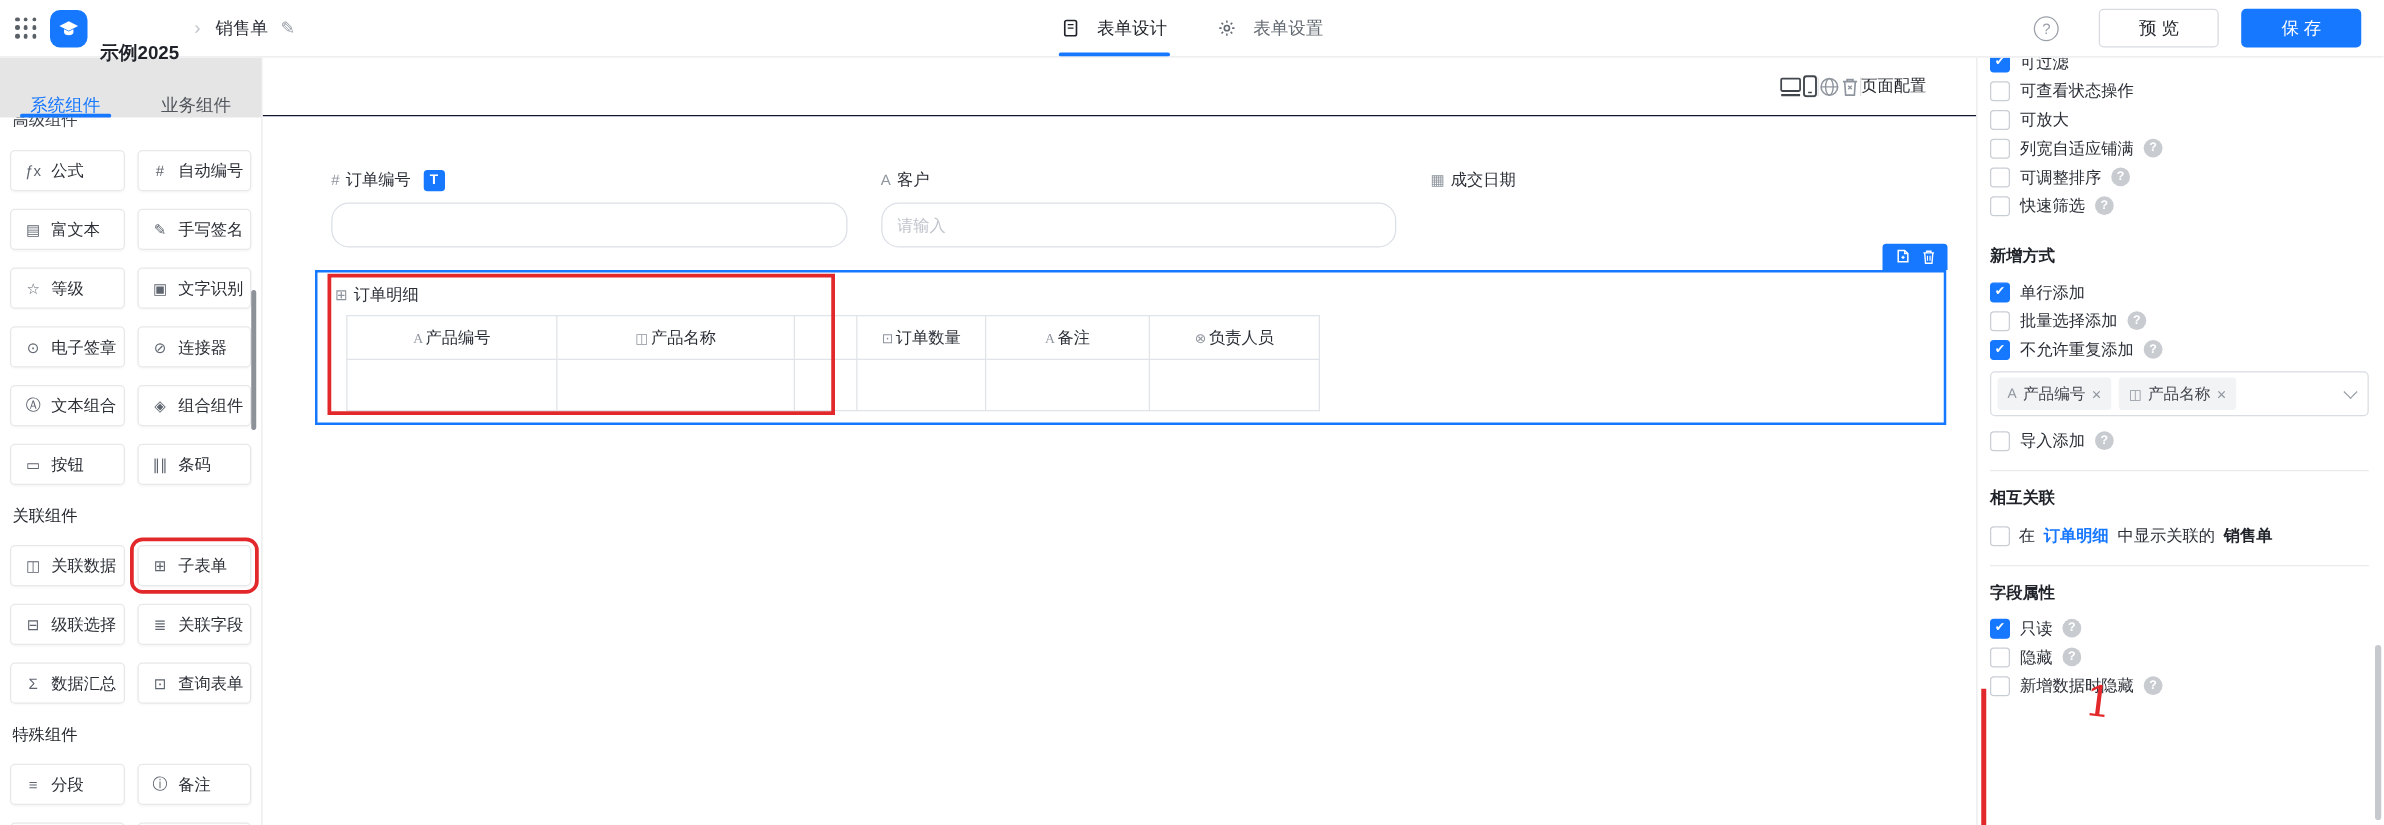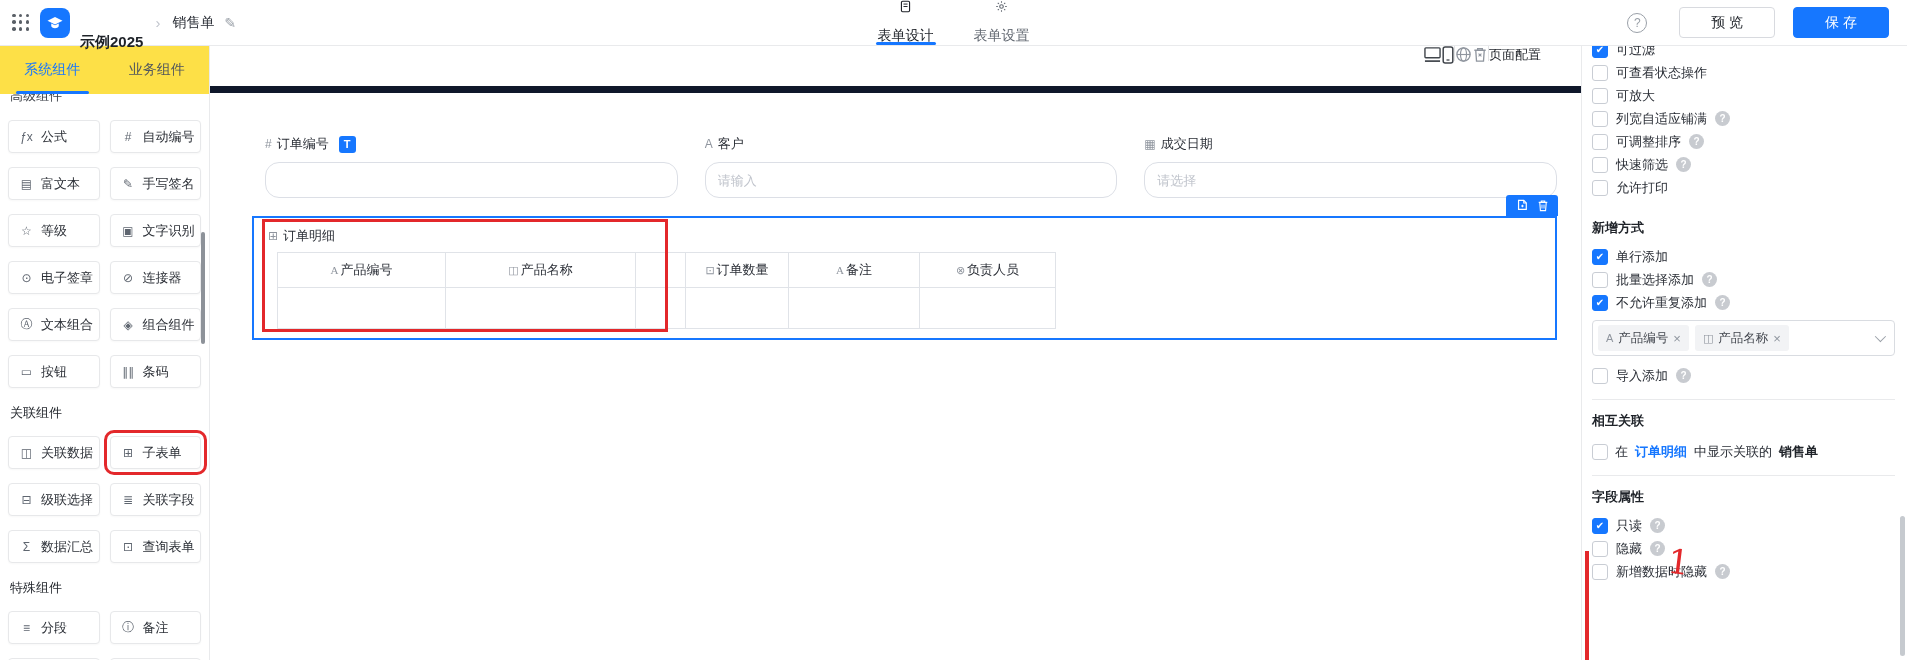--- a/index.html
+++ b/index.html
@@ -11,51 +11,51 @@
   .topbar { height:46px; flex:0 0 46px; display:flex; align-items:center; justify-content:space-between; border-bottom:1px solid #e9eaec; position:relative; background:#fff; z-index:30; }
   .tb-left { display:flex; align-items:center; gap:10px; padding-left:12px; }
   .grid-icon { width:18px; height:18px; display:grid; grid-template-columns:repeat(3,1fr); gap:2.5px; cursor:pointer; }
   .grid-icon i { width:3.5px; height:3.5px; background:#5a6067; border-radius:50%; }
   .logo { width:30px; height:30px; border-radius:8px; background:#1677ff; display:flex; align-items:center; justify-content:center; }
   .app-name { font-size:15px; font-weight:bold; color:#1f2329;margin-top:40px; }
   .crumb-sep { color:#c0c4cc; font-size:15px; margin:0 2px; }
   .form-name { font-size:14px; color:#2a2e36; }
   .pencil { color:#9aa0a8; font-size:14px; cursor:pointer; }
   .tb-tabs { position:absolute; left:50%; top:0; transform:translateX(-50%); height:100%; display:flex; gap:40px; }
-  .tb-tab { position:relative; display:flex; align-items:center; gap:14px; height:100%; cursor:pointer; font-size:14px; color:#646a73;flex-direction:column; }
+  .tb-tab { position:relative; display:flex; align-items:center; gap:14px; height:100%; cursor:pointer; font-size:14px; color:#646a73; }
   .tb-tab.active { color:#1f2329; }
   .tb-tab.active .underline { position:absolute; left:-2px; right:-2px; bottom:0; height:3px; background:#1677ff; border-radius:2px; }
   .tb-right { display:flex; align-items:center; gap:18px; padding-right:18px; }
   .help-circle { width:20px; height:20px; border:1.5px solid #9aa0a8; color:#9aa0a8; border-radius:50%; font-size:12px; display:flex; align-items:center; justify-content:center; cursor:pointer; margin-right:14px; }
   .btn { height:31px; padding:0 31px; border-radius:4px; font-size:14px; display:flex; align-items:center; cursor:pointer; }
   .btn-plain { border:1px solid #d8dadf; background:#fff; color:#1f2329; }
   .btn-primary { background:#1677ff; color:#fff; border:1px solid #1677ff; }
 
   
   .main { flex:1; display:flex; min-height:0; }
 
   
   .sidebar { width:210px; flex:0 0 210px; border-right:1px solid #e9eaec; position:relative; background:#fff; }
-  .side-tabs { height:48px; background:#fde047; display:flex; }
+  .side-tabs { height:48px; background:#e5e5e5; display:flex;align-items:flex-end; }
   .side-tab { flex:1; display:flex; align-items:center; justify-content:center; font-size:14px; color:#51565d; cursor:pointer; position:relative; }
   .side-tab.active { color:#1677ff; }
   .side-tab.active .underline { position:absolute; bottom:0; left:15%; width:70%; height:3px; background:#1677ff; border-radius:2px; }
   .side-content { height:566px; overflow:hidden; padding:0 8px; }
   .clip-label { height:14px; overflow:hidden; margin:0 0 12px 2px; }
   .clip-label span { display:block; margin-top:-7px; font-size:13px; color:#3a3f47;font-family:Liberation Mono, monospace; }
   .comp-grid { display:grid; grid-template-columns:1fr 1fr; column-gap:10px; row-gap:14px; }
   .comp-btn { height:33px; background:#fff; border:1px solid #e7e8ea; border-radius:4px; display:flex; align-items:center; gap:7px; padding-left:10px; font-size:13px; color:#2b2f36; cursor:pointer; box-shadow:0 1px 2px rgba(31,35,41,.03); }
   .comp-btn .ci { color:#5f6670; font-size:12px; width:15px; text-align:center; flex:0 0 15px; }
   .comp-btn.red-box { outline:3px solid #e3282b; outline-offset:3px; }
   .sec-label { grid-column:1/-1; font-size:13px; color:#1f2329; height:18px; line-height:18px; margin-left:2px; margin-top:2px; }
   .side-thumb { position:absolute; right:4px; top:186px; width:4px; height:112px; background:#8d9299; border-radius:2px; cursor:grab; }
 
   
   .canvas { flex:1; background:#fff; min-width:0; display:flex; flex-direction:column; }
-  .canvas-toolbar { height:47px; flex:0 0 47px; border-bottom:7px solid #0f172a; display:flex; align-items:flex-start; justify-content:flex-end; padding-right:40px; }
+  .canvas-toolbar { height:47px; flex:0 0 47px; border-bottom:1px solid #0f172a; display:flex; align-items:center; justify-content:flex-end; padding-right:40px; }
   .ct-icon { display:flex; align-items:center; color:#41464c; cursor:pointer; }
   .ct-icon.gray { color:#8f959e; }
   .ct-sep { width:1px; height:15px; background:#e2e3e5; }
   .page-config { font-size:13px; color:#1f2329; cursor:pointer; }
   .canvas-body { flex:1; padding:0 24px 0 42px; position:relative; }
   .fields-row { display:flex; gap:27px; padding-left:13px; margin-top:42px; }
   .field { flex:1; min-width:0; }
   .f-label { display:flex; align-items:center; gap:5px; height:18px; font-size:13px; color:#2a2e36; }
   .f-label .fi { color:#8f959e; font-size:12px; }
   .t-badge { width:17px; height:17px; background:#1677ff; border-radius:3px; color:#fff; font-size:11px; font-weight:bold; display:flex; align-items:center; justify-content:center; margin-left:5px; }
@@ -296,21 +296,21 @@
                 <span>订单编号</span>
                 <span class="t-badge">T</span>
               </div><input class="f-input" placeholder="" style=""></div>
             <div class="field"><div class="f-label">
                 <span class="fi">A</span>
                 <span>客户</span>
               </div><input class="f-input" placeholder="请输入" style=""></div>
             <div class="field"><div class="f-label">
                 <span class="fi">▦</span>
                 <span>成交日期</span>
-              </div><input class="f-input" placeholder="请选择" style=""></div>
+              </div></div>
           </div>
 
         <div class="subform-wrap">
           <div class="action-bar">
             <span class="ab-icon">
               <svg width="12" height="13" viewBox="0 0 14 15">
                   <path d="M3 1.5 H9 L12 4.5 V12 H3 Z" fill="none" stroke="#fff" stroke-width="1.4"></path>
                   <path d="M9 1.5 V4.5 H12" fill="none" stroke="#fff" stroke-width="1.2"></path>
                   <path d="M6 8 H9 M7.5 6.5 V9.5" stroke="#fff" stroke-width="1.2"></path>
                 </svg>
@@ -386,24 +386,20 @@
           <div class="crow">
             <span class="cbx"></span>
             <span class="lbl">可调整排序</span>
             <span class="qmark">?</span>
           </div>
           <div class="crow">
             <span class="cbx"></span>
             <span class="lbl">快速筛选</span>
             <span class="qmark">?</span>
           </div>
-          <div class="crow">
-            <span class="cbx"></span>
-            <span class="lbl">允许打印</span>
-          </div>
           <div class="p-title mt20 mb8">新增方式</div>
           <div class="crow">
             <span class="cbx checked">✔</span>
             <span class="lbl">单行添加</span>
           </div>
           <div class="crow">
             <span class="cbx"></span>
             <span class="lbl">批量选择添加</span>
             <span class="qmark">?</span>
           </div>

